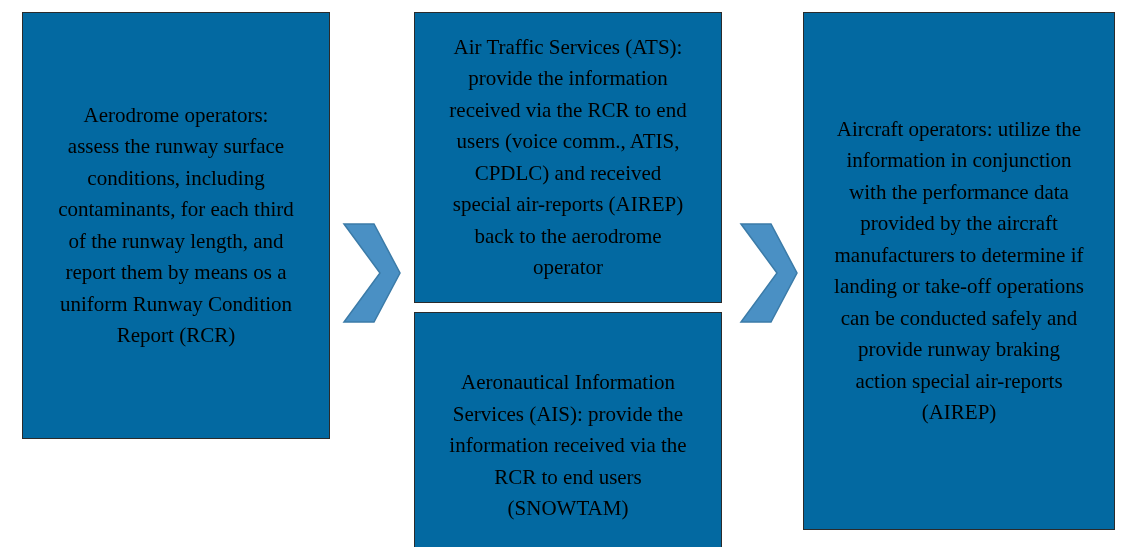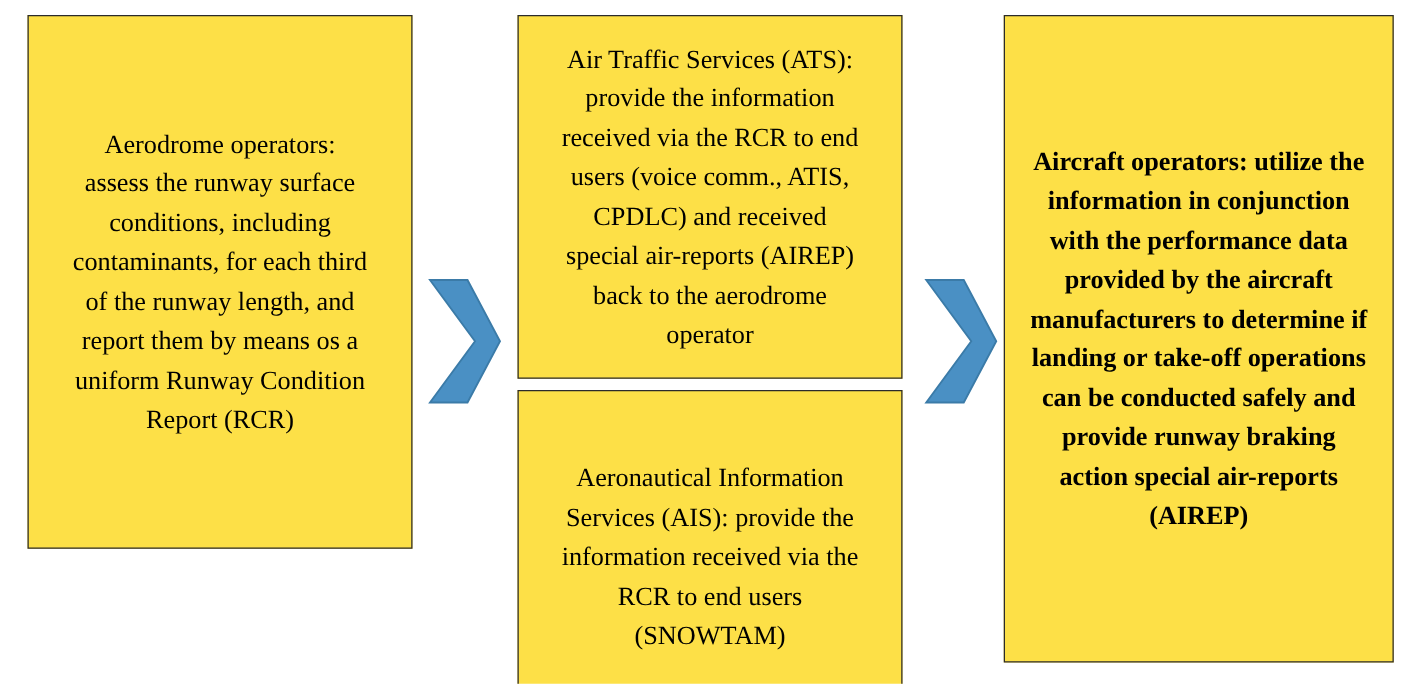--- a/index.html
+++ b/index.html
@@ -17,21 +17,21 @@
   }
   .canvas {
     position: relative;
     width: 1137px;
     height: 547px;
   }
   .box {
     position: absolute;
     box-sizing: border-box;
     border: 1.5px solid #2b2b2b;
-    background: #fde047;
+    background: #0369a1;
     display: flex;
     align-items: center;
     justify-content: center;
     text-align: center;
   }
   .box .text {
     display: block;
     width: 100%;
     padding: 0 10px;
     font-size: 21px;
@@ -62,21 +62,20 @@
     width: 308px;
     height: 268px;
   }
 
   
   #box-aircraft {
     left: 803px;
     top: 12px;
     width: 312px;
     height: 518px;
-    font-weight: bold;
   }
 
   .arrow {
     position: absolute;
     width: 64px;
     height: 110px;
   }
   .arrow svg {
     display: block;
     width: 100%;

